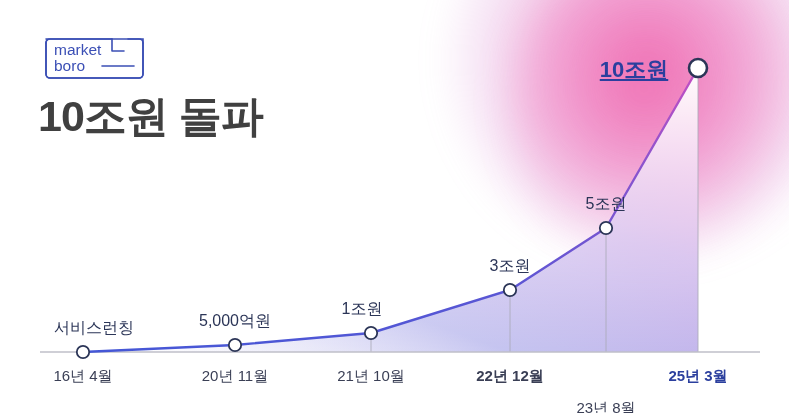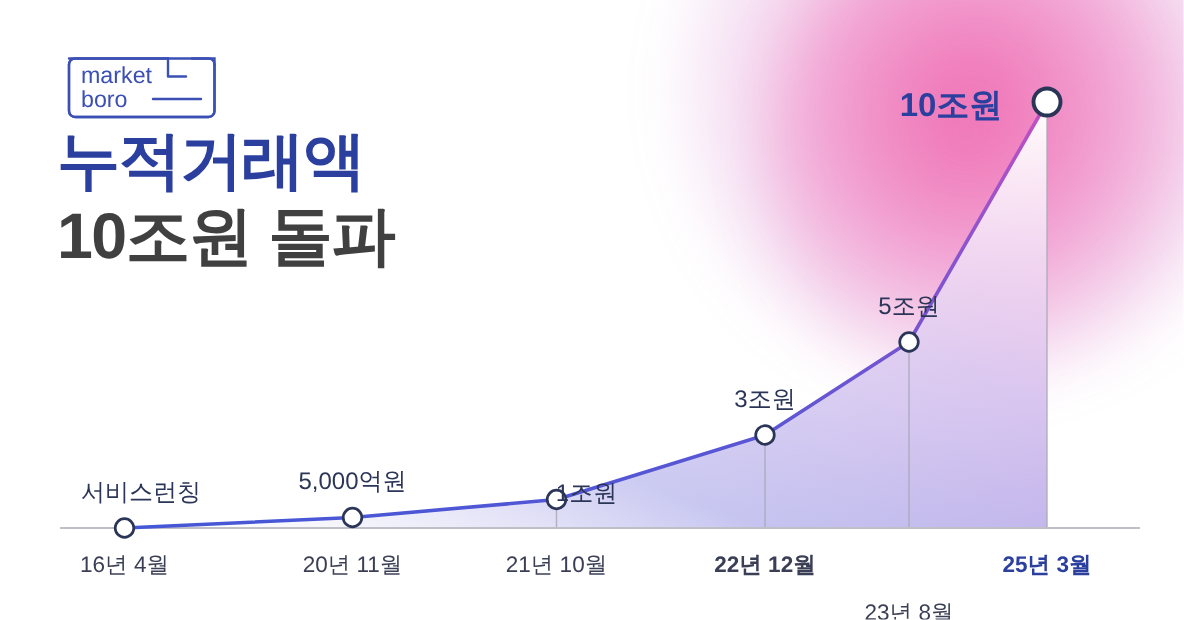--- a/index.html
+++ b/index.html
@@ -97,21 +97,20 @@
     <path d="M101 10 V41 A4 4 0 0 1 97 45 H8 A4 4 0 0 1 4 41 V10" fill="none" stroke="#3B4FB5" stroke-width="1.6" stroke-linecap="round"></path>
 
     <path d="M70 6 V18 H82" fill="none" stroke="#3B4FB5" stroke-width="1.6" stroke-linecap="round" stroke-linejoin="round"></path>
     <path d="M60 33 H92" fill="none" stroke="#3B4FB5" stroke-width="1.6" stroke-linecap="round"></path>
     <text x="12" y="22" font-family="Liberation Sans, DejaVu Sans, sans-serif" font-size="15.5" fill="#3B4FB5">market</text>
     <text x="12" y="38" font-family="Liberation Sans, DejaVu Sans, sans-serif" font-size="15.5" fill="#3B4FB5">boro</text>
   </svg>
 </div>
 
 <div id="headline-block">
-  <div class="hl-line1">누적거래액</div>
   <div class="hl-line2">10조원 돌파</div>
 </div>
 
 <div id="chart-area">
   <svg id="chart-svg" width="789" height="413" viewBox="0 0 789 413">
     <defs>
       <linearGradient id="areaGrad" x1="0.12" y1="1" x2="0.92" y2="0">
         <stop offset="0%" stop-color="#F2F1FA" stop-opacity="0.25"></stop>
         <stop offset="28%" stop-color="#8F8DE2" stop-opacity="0.55"></stop>
         <stop offset="62%" stop-color="#A77ADB" stop-opacity="0.70"></stop>
@@ -156,24 +155,24 @@
         <circle cx="371" cy="333" r="6.2" fill="#FFFFFF" stroke="#2B3557" stroke-width="1.8"></circle>
         <circle cx="510" cy="290" r="6.2" fill="#FFFFFF" stroke="#2B3557" stroke-width="1.8"></circle>
         <circle cx="606" cy="228" r="6.2" fill="#FFFFFF" stroke="#2B3557" stroke-width="1.8"></circle>
         <circle cx="698" cy="68" r="9" fill="#FFFFFF" stroke="#2B3557" stroke-width="2.6"></circle>
       </g>
   </svg>
 
   <div id="pt-labels">
       <div class="pt-label" style="left: 83px; top: 318px; margin-left: 11px;">서비스런칭</div>
       <div class="pt-label" style="left: 235px; top: 311px;">5,000억원</div>
-      <div class="pt-label" style="left: 391px; top: 299px; margin-top: 20px;">1조원</div>
+      <div class="pt-label" style="left: 362px; top: 299px;">1조원</div>
       <div class="pt-label" style="left: 510px; top: 256px;">3조원</div>
       <div class="pt-label" style="left: 606px; top: 194px;">5조원</div>
-      <div class="pt-label big" style="left: 634px; top: 55px;">10조원</div>
+      <div class="pt-label big" style="left: 634px; top: 55px; text-decoration: underline;">10조원</div>
     </div>
 
   <div id="x-labels">
       <div class="x-label" style="left: 83px; top: 367px;">16년 4월</div>
       <div class="x-label" style="left: 235px; top: 367px;">20년 11월</div>
       <div class="x-label" style="left: 371px; top: 367px;">21년 10월</div>
       <div class="x-label" style="left: 510px; top: 367px; font-weight: bold;">22년 12월</div>
       <div class="x-label" style="left: 606px; top: 367px; margin-top: 32px;">23년 8월</div>
       <div class="x-label hi" style="left: 698px; top: 367px;">25년 3월</div>
     </div>

